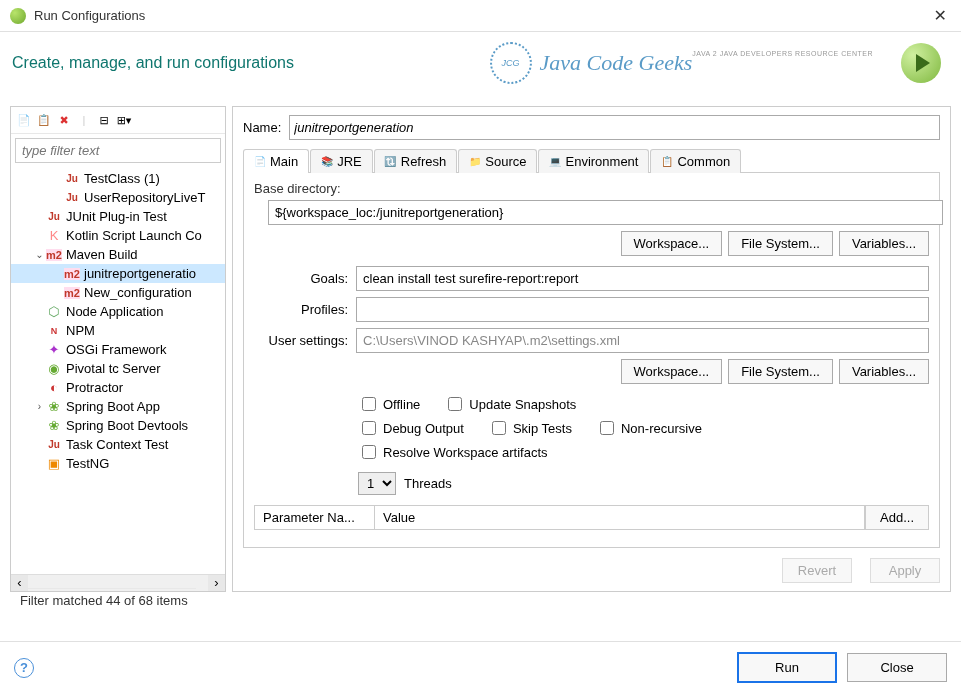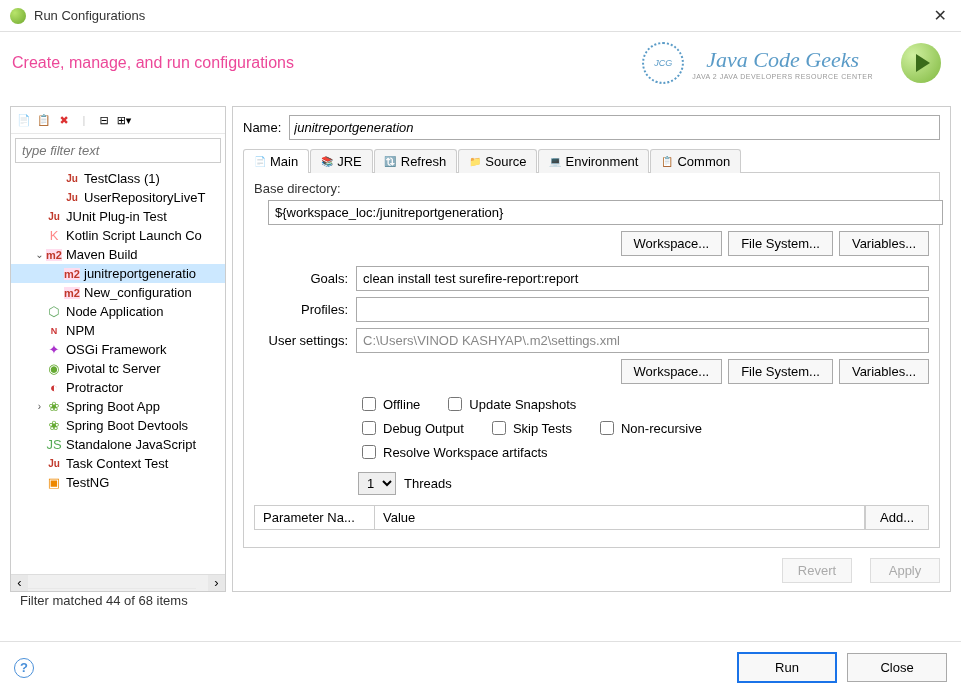--- a/index.html
+++ b/index.html
@@ -2,24 +2,24 @@
 <html><head>
 <meta charset="utf-8">
 <style>
 * { box-sizing: border-box; font-family: "Segoe UI", Tahoma, sans-serif; font-size: 13px; }
 body { margin: 0; background: #fff; width: 961px; height: 693px; overflow: hidden; }
 .titlebar { display: flex; align-items: center; padding: 6px 10px; border-bottom: 1px solid #e0e0e0; }
 .titlebar .eclipse-icon { width: 16px; height: 16px; border-radius: 50%; background: radial-gradient(circle at 30% 30%, #b8e46b, #6fa82e); margin-right: 8px; }
 .titlebar .title { flex: 1; color: #333; }
 .titlebar .close-x { font-size: 16px; color: #333; cursor: pointer; padding: 0 4px; font-family: Arial; }
 .banner { display: flex; align-items: center; padding: 10px 20px 16px 12px; background: #fff; }
-.banner .headline { flex: 1; font-size: 16px; color: #ec4899; }
+.banner .headline { flex: 1; font-size: 16px; color: #0f766e; }
 .banner .logo-area { display: flex; align-items: center; gap: 8px; }
 .jcg-logo { width: 42px; height: 42px; border: 2px dotted #5a9bc7; border-radius: 50%; display: flex; align-items: center; justify-content: center; font-size: 9px; color: #5a9bc7; font-style: italic; }
-.jcg-text { display: flex; flex-direction: column; text-align: center; }
+.jcg-text { display: flex; flex-direction: row; }
 .jcg-text .main { font-size: 22px; color: #5a9bc7; font-style: italic; font-family: Georgia, serif; }
 .jcg-text .sub { font-size: 7px; color: #999; text-transform: uppercase; letter-spacing: 0.5px; }
 .play-btn { width: 40px; height: 40px; border-radius: 50%; background: radial-gradient(circle at 30% 30%, #d0f0a0, #7fb83f); display: flex; align-items: center; justify-content: center; margin-left: 20px; }
 .play-btn::before { content: ""; border-left: 14px solid #3a6b1a; border-top: 9px solid transparent; border-bottom: 9px solid transparent; margin-left: 4px; }
 .workarea { display: flex; padding: 6px 10px; gap: 6px; height: 498px; }
 .left-pane { width: 216px; border: 1px solid #ccc; display: flex; flex-direction: column; background: #fff; }
 .toolbar { display: flex; padding: 4px; gap: 2px; border-bottom: 1px solid #e8e8e8; }
 .tb-btn { width: 18px; height: 18px; display: flex; align-items: center; justify-content: center; font-size: 11px; cursor: pointer; }
 .filter-input { margin: 4px; padding: 4px 6px; border: 1px solid #ccc; color: #888; font-style: italic; }
 .tree { flex: 1; overflow-y: auto; overflow-x: hidden; padding: 2px 0; }
@@ -211,28 +211,20 @@
           <span class="exp"></span>
           <span class="tree-icon">
             <span style="color:#6a3">❀</span>
           </span>
           <span>Spring Boot Devtools</span>
         </div>
         <div class="tree-row">
           <span class="indent0"></span>
           <span class="exp"></span>
           <span class="tree-icon">
-            <span style="color:#5a5">JS</span>
-          </span>
-          <span>Standalone JavaScript</span>
-        </div>
-        <div class="tree-row">
-          <span class="indent0"></span>
-          <span class="exp"></span>
-          <span class="tree-icon">
             <span class="ju">Ju</span>
           </span>
           <span>Task Context Test</span>
         </div>
         <div class="tree-row">
           <span class="indent0"></span>
           <span class="exp"></span>
           <span class="tree-icon">
             <span style="color:#e80">▣</span>
           </span>

